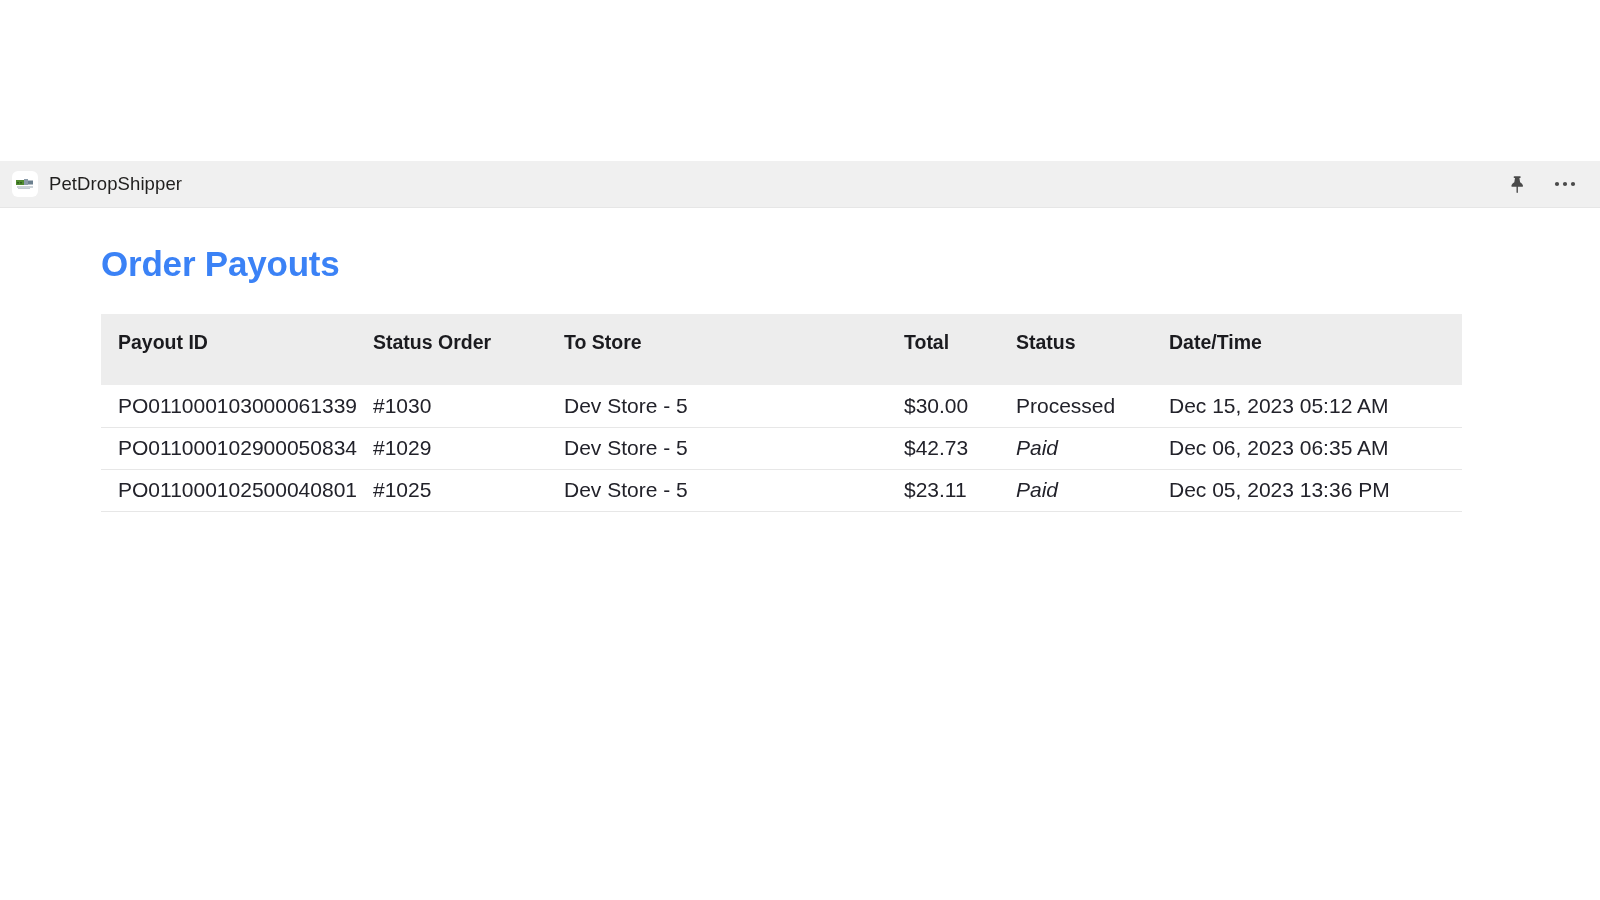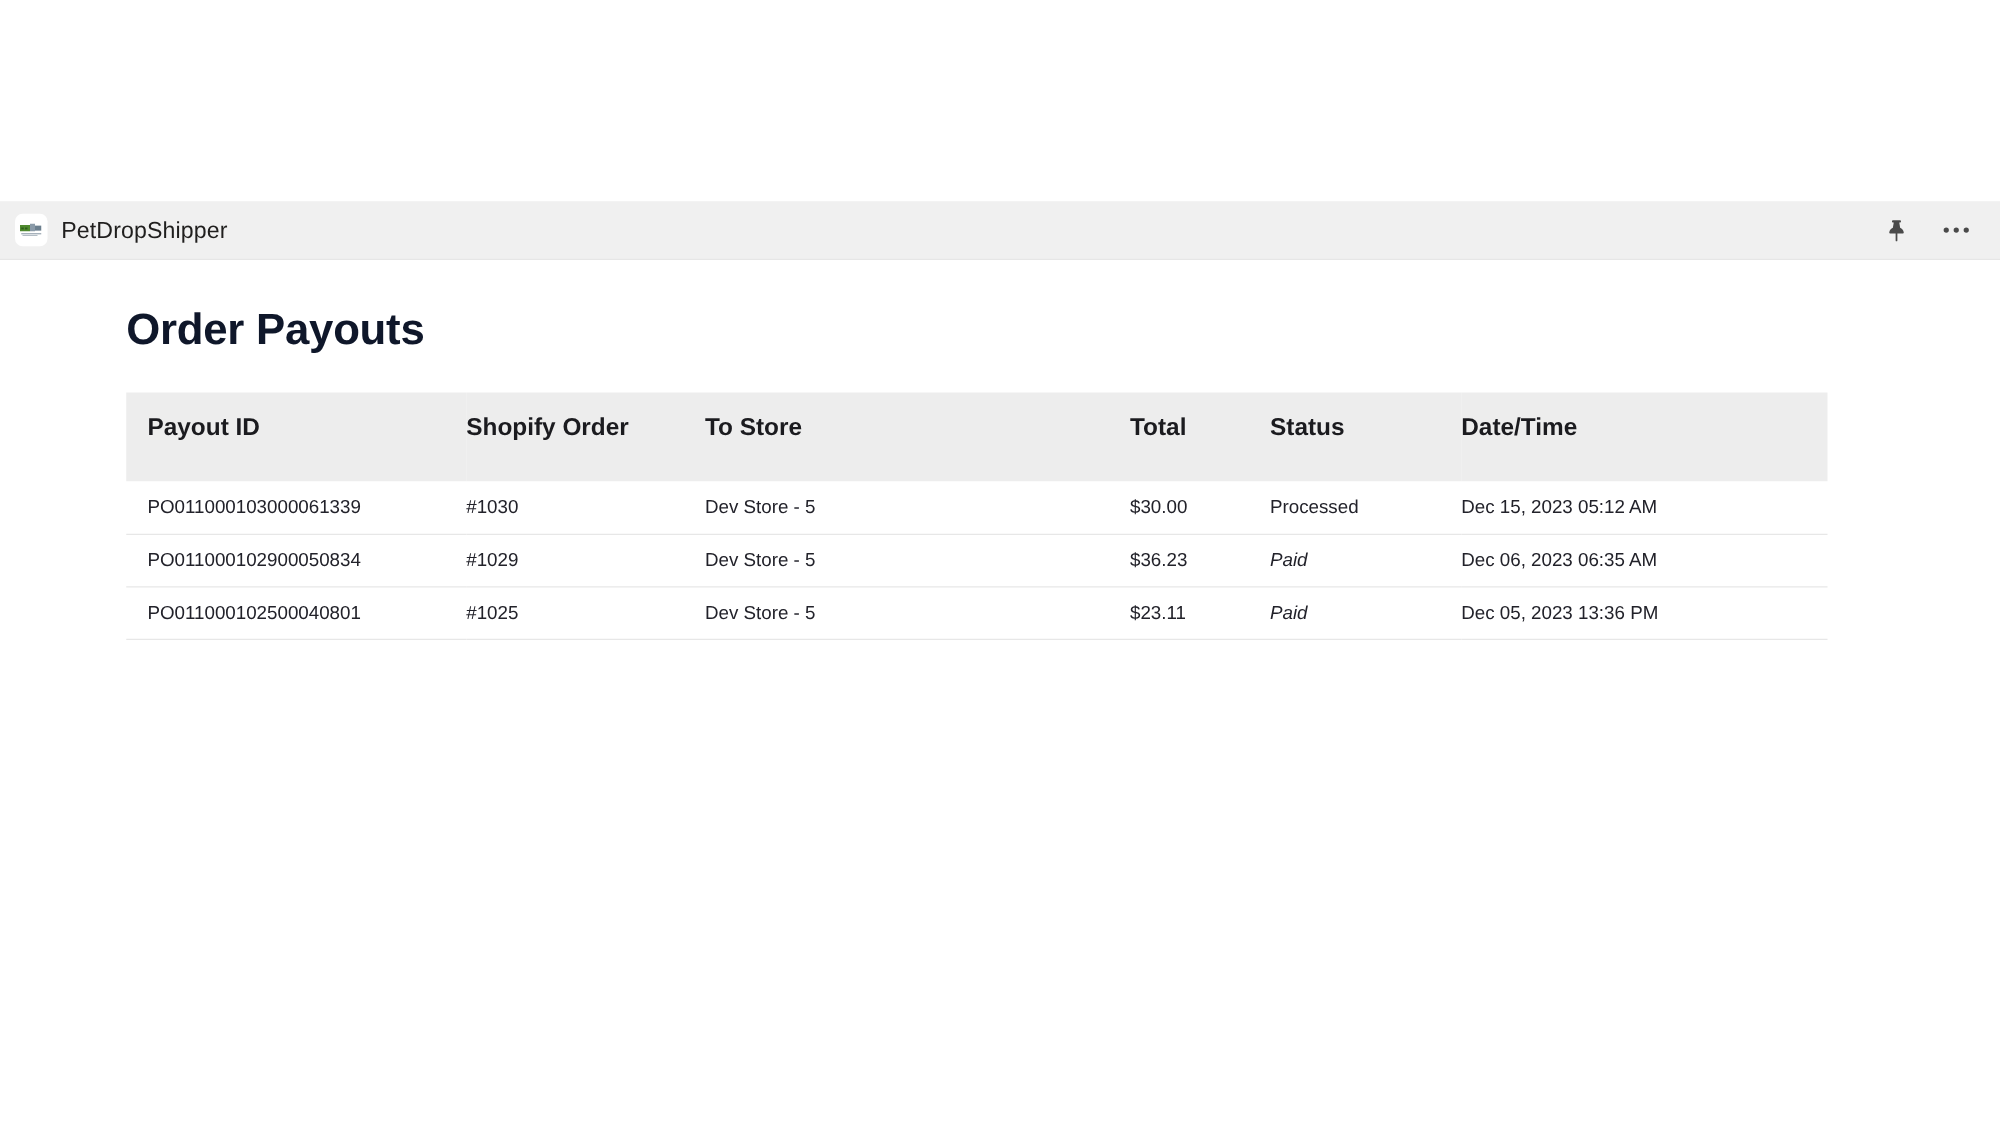--- a/index.html
+++ b/index.html
@@ -70,21 +70,21 @@
   .icon-btn svg { display: block; }
 
   
   .page {
     padding: 0;
     background: #ffffff;
   }
   .page-title {
     font-size: 35px;
     font-weight: bold;
-    color: #0f172a;
+    color: #3b82f6;
     margin: 0;
     padding: 36px 0 0 101px;
     letter-spacing: -0.2px;
   }
 
   
   .table-wrap {
     margin: 30px 0 0 101px;
     width: 1361px;
   }
@@ -106,21 +106,21 @@
     vertical-align: middle;
     white-space: nowrap;
   }
   table.payouts thead th:first-child { padding-left: 17px; }
   table.payouts tbody td {
     padding: 0;
     height: 42px;
     vertical-align: middle;
     border-bottom: 1px solid #e7e7e7;
     white-space: nowrap;
-    font-size: 15px;
+    font-size: 21px;
     color: #22222a;
   }
   table.payouts tbody td:first-child { padding-left: 17px; }
 
   col.c-payout  { width: 272px; }
   col.c-order   { width: 191px; }
   col.c-store   { width: 340px; }
   col.c-total   { width: 112px; }
   col.c-status  { width: 153px; }
   col.c-date    { width: 293px; }
@@ -177,41 +177,41 @@
         <col class="c-payout">
           <col class="c-order">
           <col class="c-store">
         <col class="c-total">
           <col class="c-status">
           <col class="c-date">
       </colgroup>
       <thead>
         <tr id="header-row">
             <th>Payout ID</th>
-            <th>Shopify Order</th>
+            <th>Status Order</th>
             <th>To Store</th>
             <th>Total</th>
             <th>Status</th>
             <th>Date/Time</th>
           </tr>
       </thead>
       <tbody id="body-rows">
           <tr>
             <td>PO011000103000061339</td>
             <td>#1030</td>
             <td>Dev Store - 5</td>
             <td>$30.00</td>
             <td class="status-processed">Processed</td>
             <td>Dec 15, 2023 05:12 AM</td>
           </tr>
           <tr>
             <td>PO011000102900050834</td>
             <td>#1029</td>
             <td>Dev Store - 5</td>
-            <td>$36.23</td>
+            <td>$42.73</td>
             <td class="status-paid">Paid</td>
             <td>Dec 06, 2023 06:35 AM</td>
           </tr>
           <tr>
             <td>PO011000102500040801</td>
             <td>#1025</td>
             <td>Dev Store - 5</td>
             <td>$23.11</td>
             <td class="status-paid">Paid</td>
             <td>Dec 05, 2023 13:36 PM</td>

